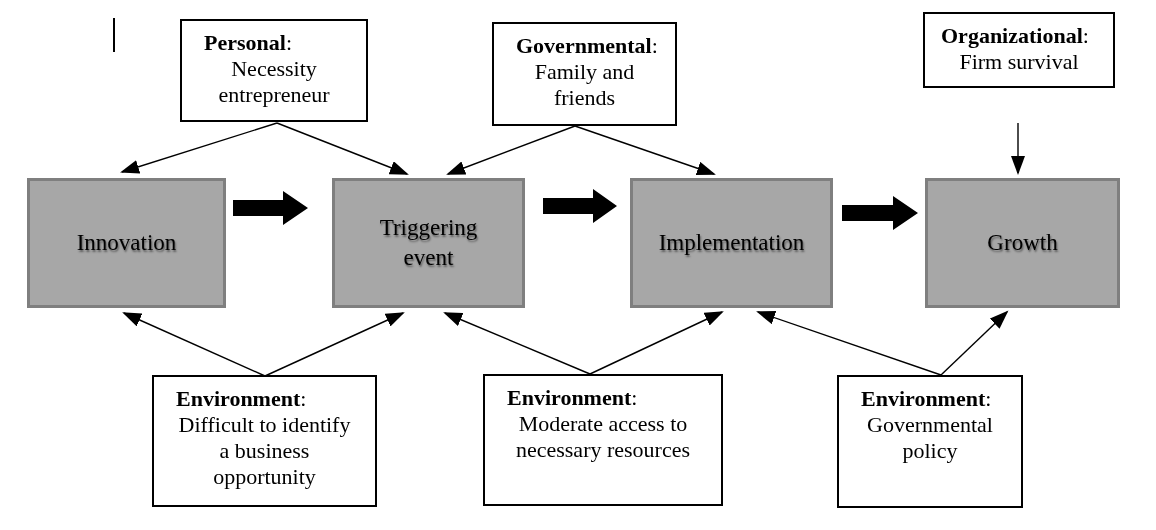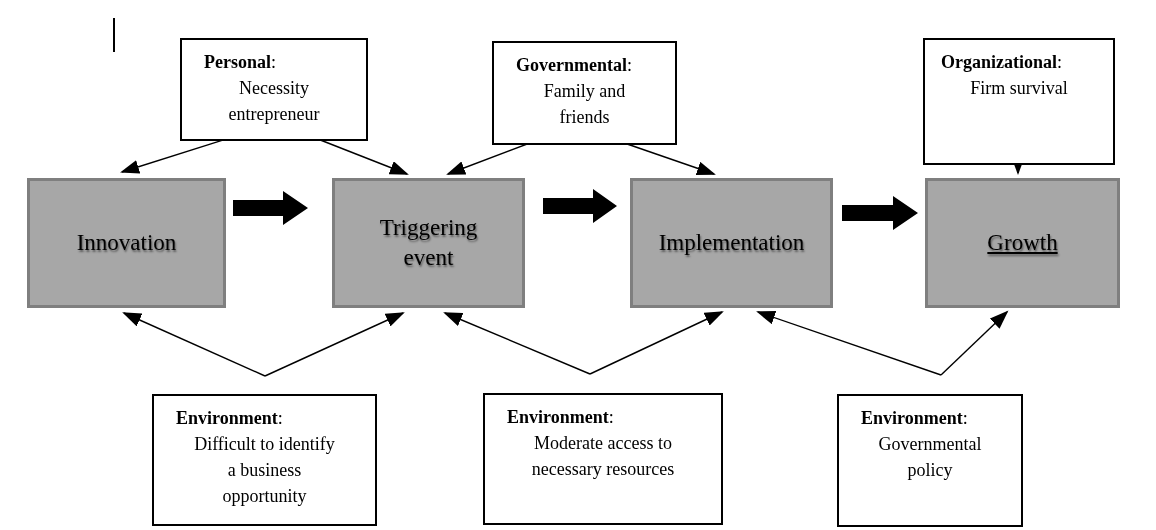--- a/index.html
+++ b/index.html
@@ -19,23 +19,22 @@
     border:3px solid #7f7f7f;
     display:flex;flex-direction:column;justify-content:center;align-items:center;
     font-size:23px;line-height:30px;
     text-shadow:1px 2px 2px rgba(0,0,0,0.45);
   }
   .note-box{
     position:absolute;
     box-sizing:border-box;
     background:#ffffff;
     border:2px solid #000000;
-    font-size:18px;line-height:26px;
+    font-size:22px;line-height:26px;
     padding-top:9px;
-    margin-top:19px;
   }
   .note-head{text-align:left;padding-left:22px;white-space:nowrap;}
   .note-head b{font-weight:bold;}
   .note-line{text-align:center;}
   .cursor-mark{position:absolute;left:113px;top:18px;width:2px;height:34px;background:#000;}
 </style>
 </head>
 <body>
 
 <div class="canvas">
@@ -72,41 +71,41 @@
     <div class="note-line">Necessity</div>
     <div class="note-line">entrepreneur</div>
   </div>
 
   <div class="note-box" style="left:492px;top:22px;width:185px;height:104px;">
     <div class="note-head"><b>Governmental</b><span>:</span></div>
     <div class="note-line">Family and</div>
     <div class="note-line">friends</div>
   </div>
 
-  <div class="note-box" style="left:923px;top:19px;width:192px;height:127px;">
+  <div class="note-box" style="left:923px;top:12px;width:192px;height:76px;">
     <div class="note-head" style="padding-left:16px;"><b>Organizational</b><span>:</span></div>
     <div class="note-line">Firm survival</div>
   </div>
 
   <div class="stage-box" style="left:27px;top:178px;width:199px;height:130px;">
     <div>Innovation</div>
     <div></div>
   </div>
 
   <div class="stage-box" style="left:332px;top:178px;width:193px;height:130px;justify-content:center;">
     <div>Triggering</div>
     <div>event</div>
   </div>
 
   <div class="stage-box" style="left:630px;top:178px;width:203px;height:130px;text-align:center;">
     <div>Implementation</div>
     <div></div>
   </div>
 
-  <div class="stage-box" style="left:925px;top:178px;width:195px;height:130px;text-decoration:underline;">
+  <div class="stage-box" style="left:925px;top:178px;width:195px;height:130px;">
     <div>Growth</div>
     <div></div>
   </div>
 
   <div class="note-box" style="left:152px;top:375px;width:225px;height:132px;">
     <div class="note-head"><b>Environment</b><span>:</span></div>
     <div class="note-line">Difficult to identify</div>
     <div class="note-line">a business</div>
     <div class="note-line">opportunity</div>
   </div>

